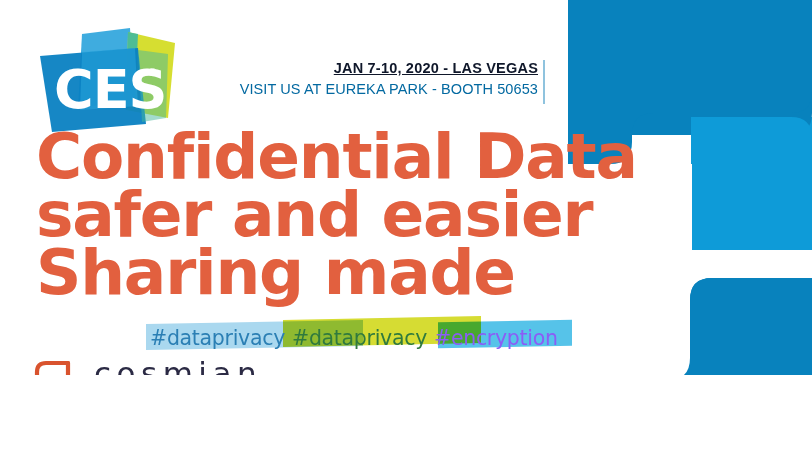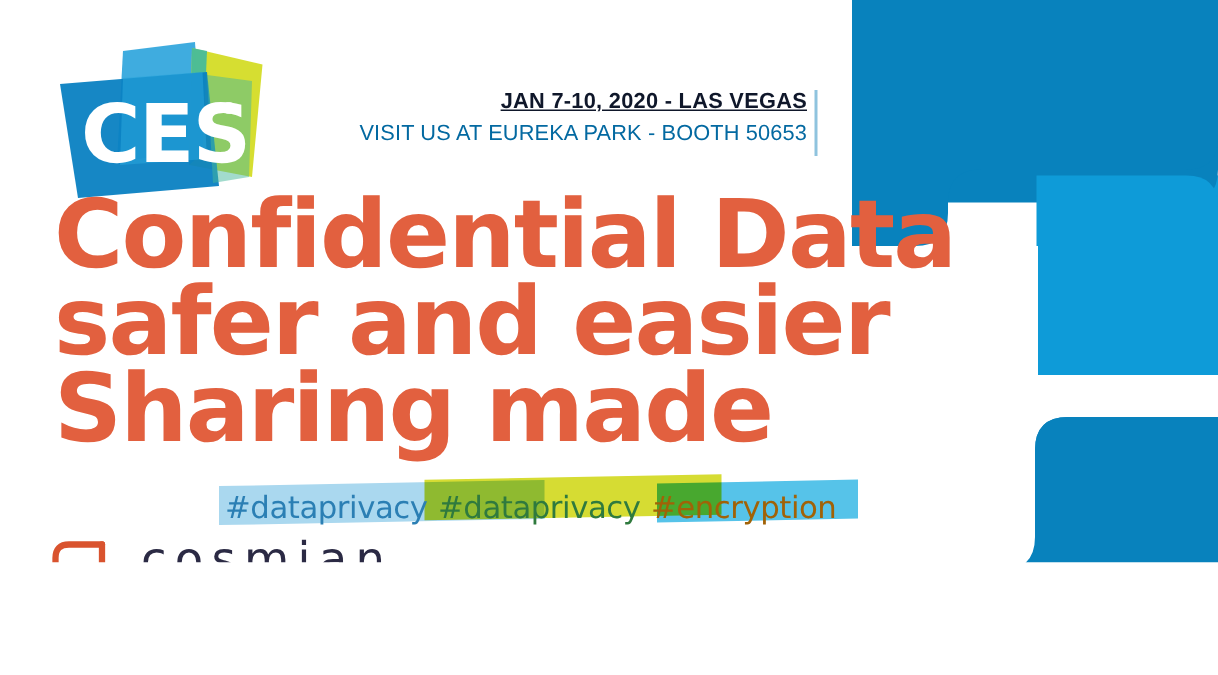--- a/index.html
+++ b/index.html
@@ -120,21 +120,21 @@
     font-family: "DejaVu Sans", sans-serif;
     font-size: 20.5px;
     font-weight: normal;
     letter-spacing: -0.3px;
     white-space: nowrap;
     color: #2a7fb5;
   }
   .hashtag-text .tag { display: inline; margin-top: 44px; }
   .hashtag-text .tag-1 { color: #2b7fb4; }
   .hashtag-text .tag-2 { color: #2f7a3e; }
-  .hashtag-text .tag-3 { color: #a16207; }
+  .hashtag-text .tag-3 { color: #8b5cf6; }
   .hashtag-text .sp { display: inline-block; width: 7px; }
 
   
   .cosmian {
     position: absolute;
     left: 32px;
     top: 358px;
     display: flex;
     align-items: flex-start;
     height: 58px;

